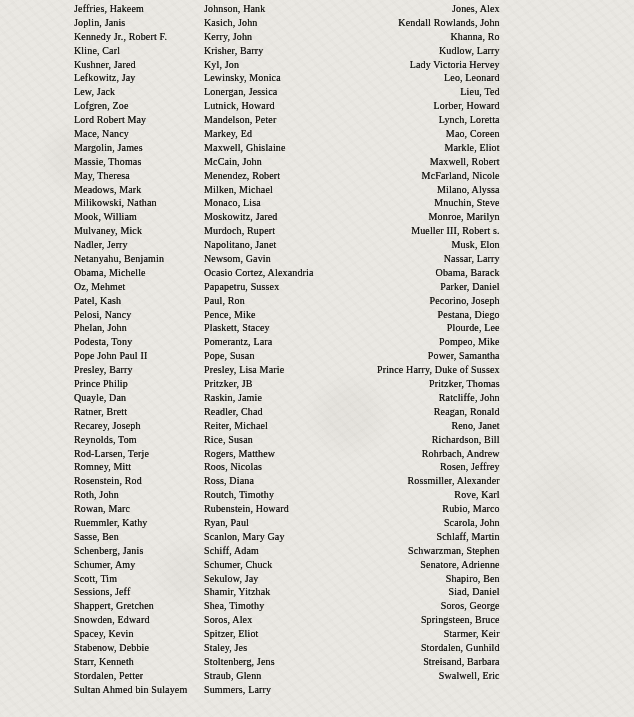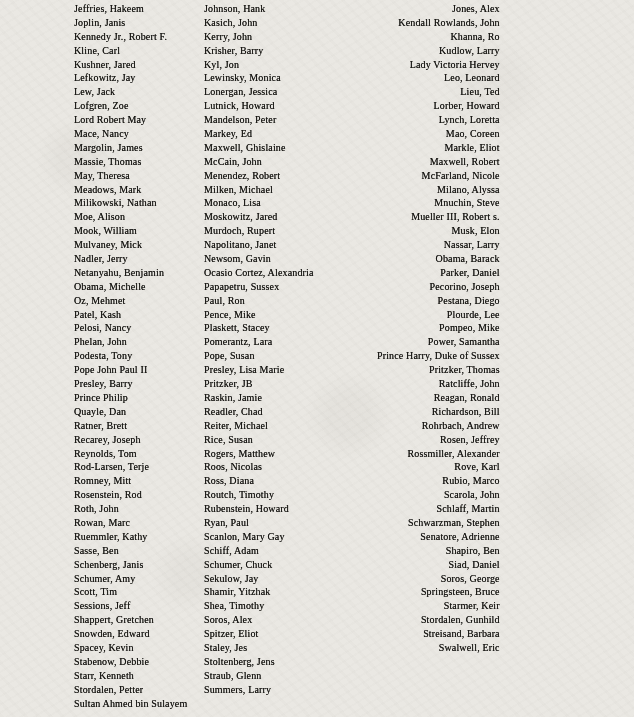--- a/index.html
+++ b/index.html
@@ -49,21 +49,20 @@
       <div class="row">Lefkowitz, Jay</div>
       <div class="row">Lew, Jack</div>
       <div class="row">Lofgren, Zoe</div>
       <div class="row">Lord Robert May</div>
       <div class="row">Mace, Nancy</div>
       <div class="row">Margolin, James</div>
       <div class="row">Massie, Thomas</div>
       <div class="row">May, Theresa</div>
       <div class="row">Meadows, Mark</div>
       <div class="row">Milikowski, Nathan</div>
-      <div class="row">Moe, Alison</div>
       <div class="row">Mook, William</div>
       <div class="row">Mulvaney, Mick</div>
       <div class="row">Nadler, Jerry</div>
       <div class="row">Netanyahu, Benjamin</div>
       <div class="row">Obama, Michelle</div>
       <div class="row">Oz, Mehmet</div>
       <div class="row">Patel, Kash</div>
       <div class="row">Pelosi, Nancy</div>
       <div class="row">Phelan, John</div>
       <div class="row">Podesta, Tony</div>
@@ -154,34 +153,36 @@
       <div class="row">Leo, Leonard</div>
       <div class="row">Lieu, Ted</div>
       <div class="row">Lorber, Howard</div>
       <div class="row">Lynch, Loretta</div>
       <div class="row">Mao, Coreen</div>
       <div class="row">Markle, Eliot</div>
       <div class="row">Maxwell, Robert</div>
       <div class="row">McFarland, Nicole</div>
       <div class="row">Milano, Alyssa</div>
       <div class="row">Mnuchin, Steve</div>
+      <div class="row">Monroe, Marilyn</div>
       <div class="row">Mueller III, Robert s.</div>
       <div class="row">Musk, Elon</div>
       <div class="row">Nassar, Larry</div>
       <div class="row">Obama, Barack</div>
       <div class="row">Parker, Daniel</div>
       <div class="row">Pecorino, Joseph</div>
       <div class="row">Pestana, Diego</div>
       <div class="row">Plourde, Lee</div>
       <div class="row">Pompeo, Mike</div>
       <div class="row">Power, Samantha</div>
       <div class="row">Prince Harry, Duke of Sussex</div>
       <div class="row">Pritzker, Thomas</div>
       <div class="row">Ratcliffe, John</div>
       <div class="row">Reagan, Ronald</div>
+      <div class="row">Reno, Janet</div>
       <div class="row">Richardson, Bill</div>
       <div class="row">Rohrbach, Andrew</div>
       <div class="row">Rosen, Jeffrey</div>
       <div class="row">Rossmiller, Alexander</div>
       <div class="row">Rove, Karl</div>
       <div class="row">Rubio, Marco</div>
       <div class="row">Scarola, John</div>
       <div class="row">Schlaff, Martin</div>
       <div class="row">Schwarzman, Stephen</div>
       <div class="row">Senatore, Adrienne</div>

